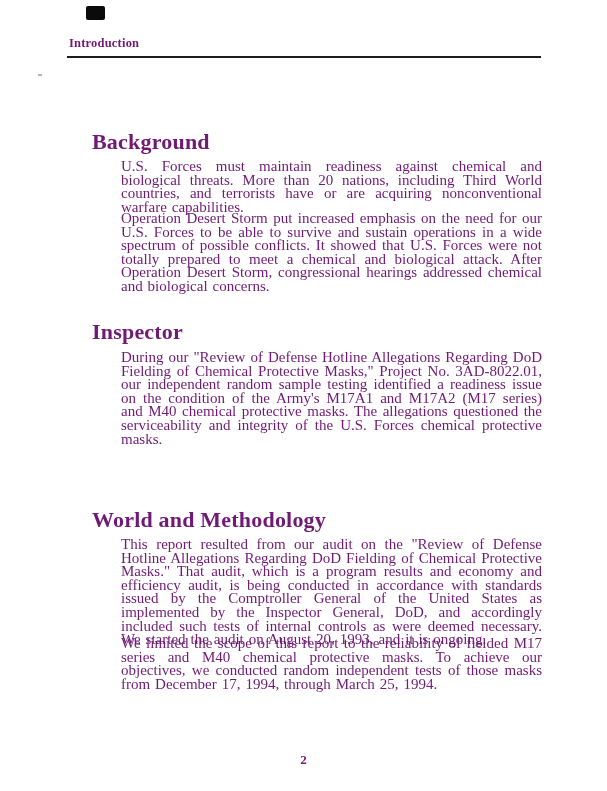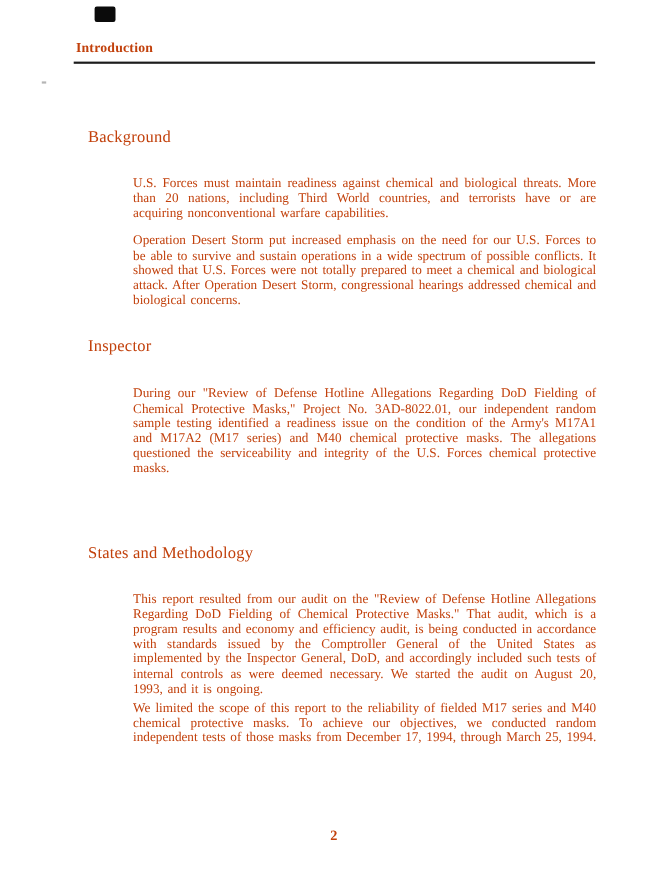--- a/index.html
+++ b/index.html
@@ -6,21 +6,21 @@
     margin: 0;
     padding: 0;
     background: #ffffff;
   }
   .page {
     position: relative;
     width: 607px;
     height: 787px;
     background: #ffffff;
     font-family: "Liberation Serif", serif;
-    color: #c2410c;
+    color: #701a75;
     overflow: hidden;
   }
   .corner-mark {
     position: absolute;
     left: 86px;
     top: 6px;
     width: 19px;
     height: 14px;
     background: #0b0b0b;
     border-radius: 2px;
@@ -45,31 +45,31 @@
     position: absolute;
     left: 38px;
     top: 74px;
     width: 4px;
     height: 2px;
     background: #b5b5b5;
   }
   .sec-heading {
     position: absolute;
     left: 80px;
-    margin: 0;
-    font-size: 15px;
-    font-weight: normal;
+    margin: 12px;
+    font-size: 22px;
+    font-weight: bold;
     letter-spacing: 0.2px;
   }
   .body-par {
     position: absolute;
     left: 121px;
     width: 421px;
     margin: 0;
-    font-size: 12px;
+    font-size: 15px;
     line-height: 13.6px;
     text-align: justify;
     word-spacing: 1.2px;
   }
   .page-num {
     position: absolute;
     left: 0;
     top: 752px;
     width: 607px;
     text-align: center;
@@ -94,21 +94,21 @@
 
   <p class="body-par" style="top:160px">U.S. Forces must maintain readiness against chemical and biological threats. More than 20 nations, including Third World countries, and terrorists have or are acquiring nonconventional warfare capabilities.</p>
 
   <p class="body-par" style="top:212px">Operation Desert Storm put increased emphasis on the need for our U.S. Forces to be able to survive and sustain operations in a wide spectrum of possible conflicts. It showed that U.S. Forces were not totally prepared to meet a chemical and biological attack. After Operation Desert Storm, congressional hearings addressed chemical and biological concerns.</p>
 
   <h2 class="sec-heading" style="top:307px">Inspector</h2>
 
   <p class="body-par" style="top:351px">During our "Review of Defense Hotline Allegations Regarding DoD Fielding of Chemical Protective Masks," Project No. 3AD-8022.01, our independent random sample testing identified a readiness issue on the condition of the Army's M17A1 and M17A2 (M17 series) and M40 chemical protective masks. The allegations questioned the serviceability and integrity of the U.S. Forces chemical protective masks.</p>
 
 
-  <h2 class="sec-heading" style="top:495px">States and Methodology</h2>
+  <h2 class="sec-heading" style="top:495px">World and Methodology</h2>
 
   <p class="body-par" style="top:538px">This report resulted from our audit on the "Review of Defense Hotline Allegations Regarding DoD Fielding of Chemical Protective Masks." That audit, which is a program results and economy and efficiency audit, is being conducted in accordance with standards issued by the Comptroller General of the United States as implemented by the Inspector General, DoD, and accordingly included such tests of internal controls as were deemed necessary. We started the audit on August 20, 1993, and it is ongoing.</p>
 
   <p class="body-par" style="top:637px">We limited the scope of this report to the reliability of fielded M17 series and M40 chemical protective masks. To achieve our objectives, we conducted random independent tests of those masks from December 17, 1994, through March 25, 1994.</p>
 
 
   <div class="page-num">2</div>
 
 </div>
 

